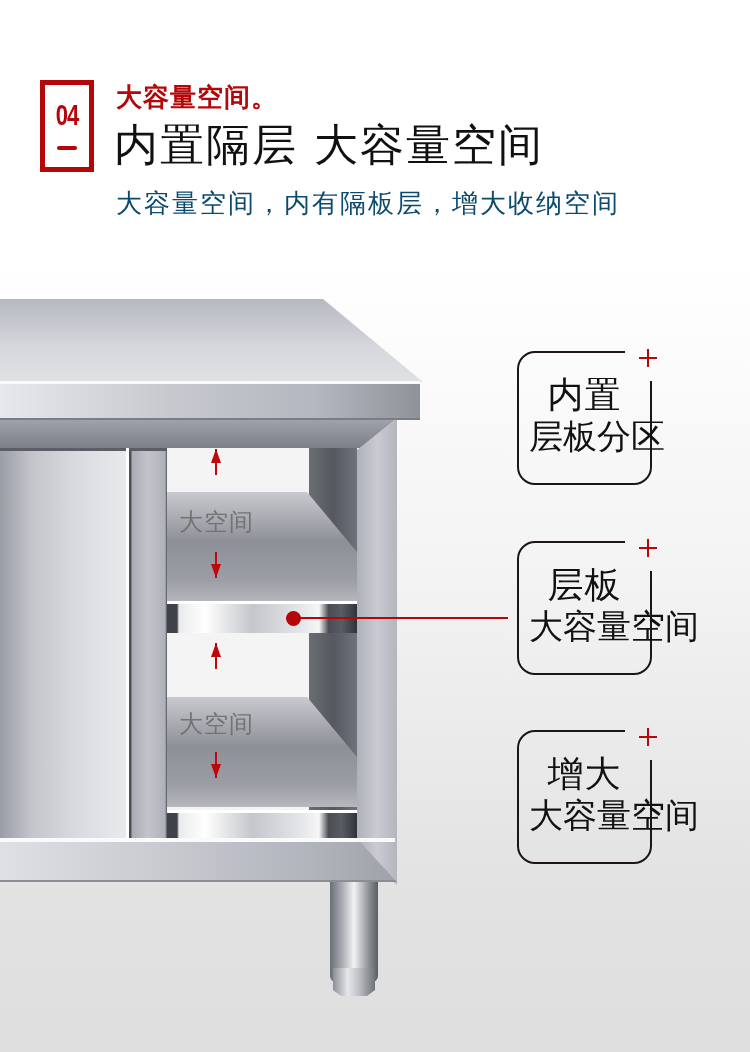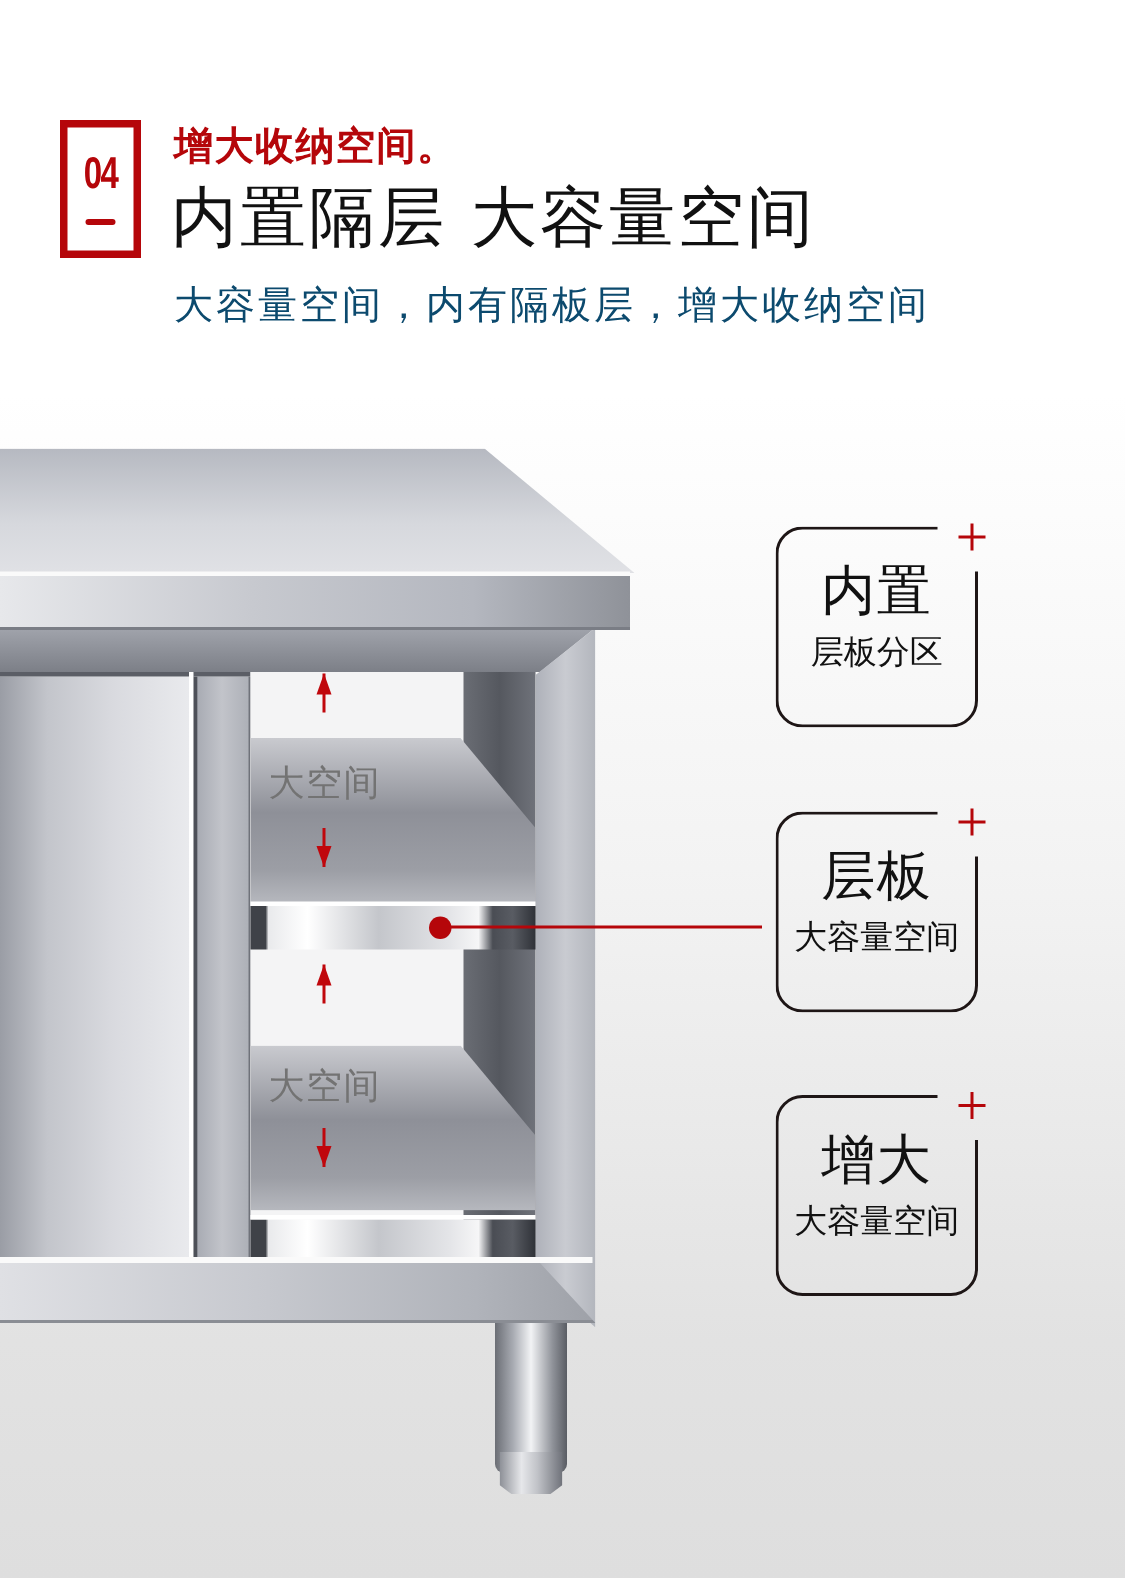--- a/index.html
+++ b/index.html
@@ -129,31 +129,31 @@
     background: transparent;
   }
   .card-plus {
     width: 18px; height: 18px;
   }
   .card-plus::before { content: ""; position: absolute; left: 0; top: 8px; width: 18px; height: 2px; background: #b5060a; }
   .card-plus::after { content: ""; position: absolute; left: 8px; top: 0; width: 2px; height: 18px; background: #b5060a; }
   .card-text {
     left: 517px; width: 135px; text-align: center; color: #111; white-space: nowrap;
   }
-  .card-l1 { font-size: 36px; line-height: 44px; letter-spacing: 1px; }
-  .card-l2 { font-size: 22px; line-height: 38px; letter-spacing: 0; }
+  .card-l1 { font-size: 36px; line-height: 44px; letter-spacing: 1px; font-family: Liberation Serif, serif; }
+  .card-l2 { font-size: 34px; line-height: 38px; letter-spacing: 0; padding-left: 12px; }
 </style>
 </head>
 <body>
 
 <div class="abs badge">
   <div class="badge-num">04</div>
   <div class="badge-dash"></div>
 </div>
-<div class="abs kicker">增大收纳空间。</div>
+<div class="abs kicker">大容量空间。</div>
 <div class="abs headline">内置隔层 大容量空间</div>
 <div class="abs subline">大容量空间，内有隔板层，增大收纳空间</div>
 
 <div>
   <div class="abs cab-top"></div>
   <div class="abs cab-top-highlight"></div>
   <div class="abs cab-front-edge"></div>
   <div class="abs cab-under"></div>
   <div class="abs cab-door"></div>
   <div class="abs door-gap"></div>

